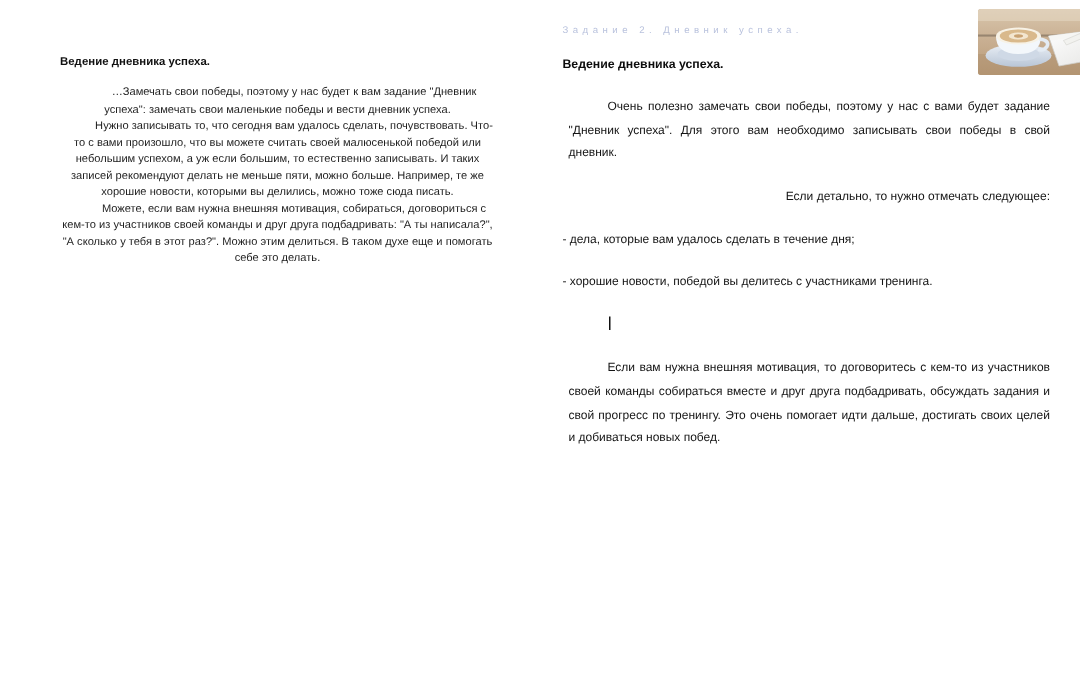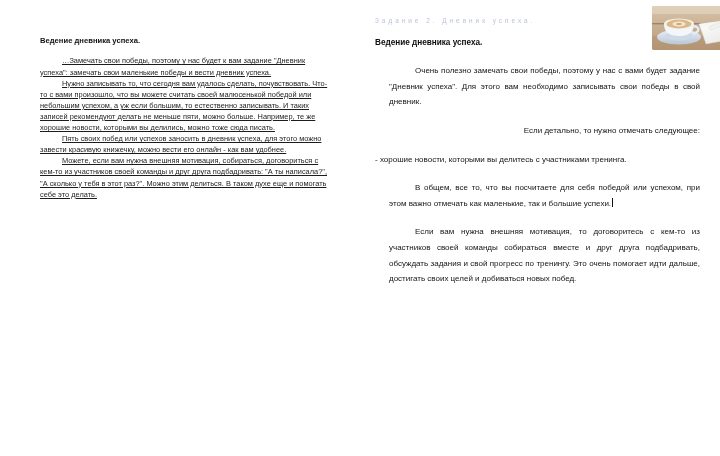--- a/index.html
+++ b/index.html
@@ -42,23 +42,22 @@
     color: #111111;
     margin: 0 0 10px 0;
     line-height: 1.25;
     letter-spacing: 0.02px;
   }
   .pane-left p.body {
     font-size: 7.4px;
     line-height: 11.1px;
     margin: 0 0 0 0;
     color: #1c1c1c;
-    text-align: left;
+    text-align: center;
     letter-spacing: 0.01px;
-    text-decoration: underline;
   }
   .pane-left p.body + p.body { margin-top: 0px; }
   .pane-left p.body .indent { display: inline-block; width: 22px; }
 
   
   .pane-right {
     position: absolute;
     left: 360px;
     top: 0px;
     width: 360px;
@@ -79,21 +78,21 @@
   .pane-right .doc-heading {
     font-size: 8.2px;
     font-weight: bold;
     color: #0d0d0d;
     margin: 0 0 15px 0;
     line-height: 1.2;
   }
   .pane-right p.body {
     font-size: 8.0px;
     line-height: 15.6px;
-    margin: 0 0 13px 14px;
+    margin: 0 0 13px 4px;
     color: #141414;
     text-align: justify;
     text-justify: inter-word;
   }
   .pane-right p.body.nojustify { text-align: right; }
   .pane-right p.body .indent { display: inline-block; width: 26px; }
   .pane-right p.bullet {
     font-size: 8.0px;
     line-height: 15.6px;
     margin: 0 0 13px 0;
@@ -127,38 +126,38 @@
 
 <div id="page">
 
   <div class="pane-left">
     <div class="doc-heading">Ведение дневника успеха.</div>
 
     <p class="body"><span class="indent"></span><span>…Замечать свои победы, поэтому у нас будет к вам задание "Дневник успеха": замечать свои маленькие победы и вести дневник успеха.</span></p>
 
     <p class="body"><span class="indent"></span><span>Нужно записывать то, что сегодня вам удалось сделать, почувствовать. Что-то с вами произошло, что вы можете считать своей малюсенькой победой или небольшим успехом, а уж если большим, то естественно записывать. И таких записей рекомендуют делать не меньше пяти, можно больше. Например, те же хорошие новости, которыми вы делились, можно тоже сюда писать.</span></p>
 
-    <p class="body"><span class="indent"></span><span>Пять своих побед или успехов заносить в дневник успеха, для этого можно завести красивую книжечку, можно вести его онлайн - как вам удобнее.</span></p>
 
     <p class="body"><span class="indent"></span><span>Можете, если вам нужна внешняя мотивация, собираться, договориться с кем-то из участников своей команды и друг друга подбадривать: "А ты написала?", "А сколько у тебя в этот раз?". Можно этим делиться. В таком духе еще и помогать себе это делать.</span></p>
   </div>
 
   <div class="pane-right">
 
     <div class="running-head">Задание 2. Дневник успеха.</div>
 
     <div class="doc-heading">Ведение дневника успеха.</div>
 
     <p class="body"><span class="indent"></span><span>Очень полезно замечать свои победы, поэтому у нас с вами будет задание "Дневник успеха". Для этого вам необходимо записывать свои победы в свой дневник.</span></p>
 
     <p class="body nojustify"><span class="indent"></span><span>Если детально, то нужно отмечать следующее:</span></p>
 
-    <p class="bullet">- хорошие новости, которыми вы делитесь с участниками тренинга.</p>
-
-    <p class="body"><span class="indent"></span><span>В общем, все то, что вы посчитаете для себя победой или успехом, при этом важно отмечать как маленькие, так и большие успехи.</span><span class="caret"></span></p>
+    <p class="bullet">- дела, которые вам удалось сделать в течение дня;</p>
+    <p class="bullet">- хорошие новости, победой вы делитесь с участниками тренинга.</p>
+
+    <p class="body"><span class="indent"></span><span class="caret"></span></p>
 
 
 
     <p class="body"><span class="indent"></span><span>Если вам нужна внешняя мотивация, то договоритесь с кем-то из участников своей команды собираться вместе и друг друга подбадривать, обсуждать задания и свой прогресс по тренингу. Это очень помогает идти дальше, достигать своих целей и добиваться новых побед.</span></p>
   </div>
 
   <div class="header-photo">
     <svg viewBox="0 0 96 44" preserveAspectRatio="none">
       <defs>
         <linearGradient id="wood" x1="0" y1="0" x2="0" y2="1">

